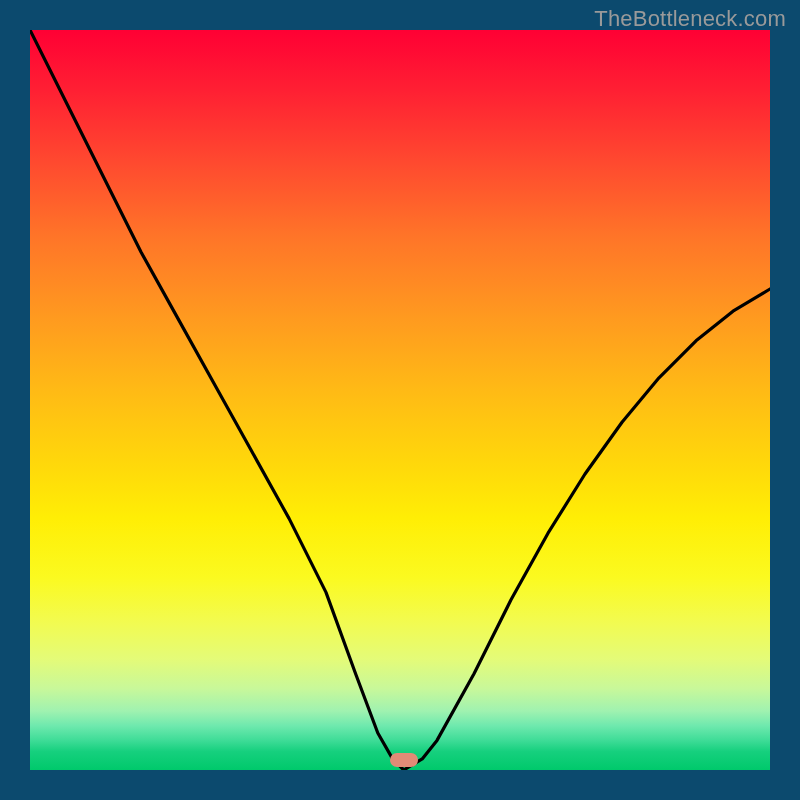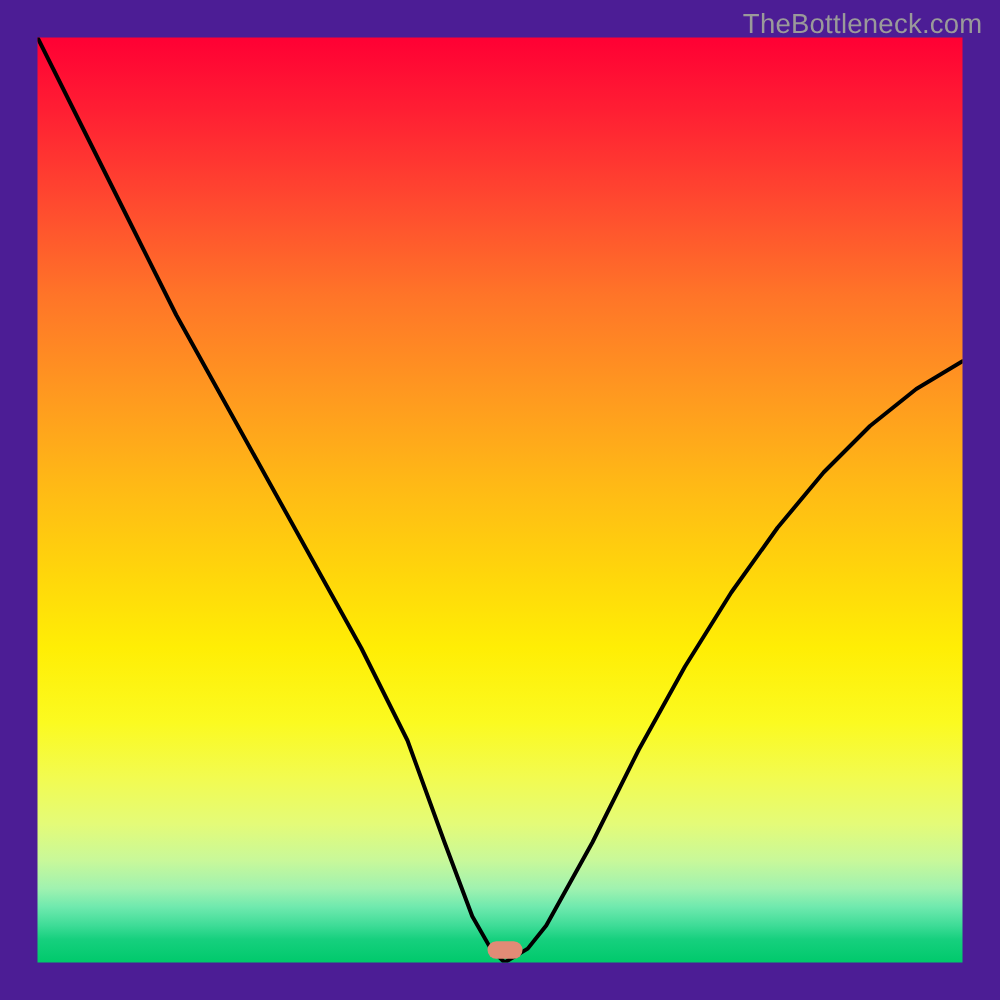--- a/index.html
+++ b/index.html
@@ -8,21 +8,21 @@
     width: 800px;
     height: 800px;
     background: #000;
     overflow: hidden;
     font-family: Arial, Helvetica, sans-serif;
   }
   .frame {
     position: relative;
     width: 800px;
     height: 800px;
-    background: #4c1d95;
+    background: #0c4a6e;
   }
   .plot-area {
     position: absolute;
     left: 30px;
     top: 30px;
     width: 740px;
     height: 740px;
     
     background: linear-gradient(to bottom,
       #ff0034 0%,

